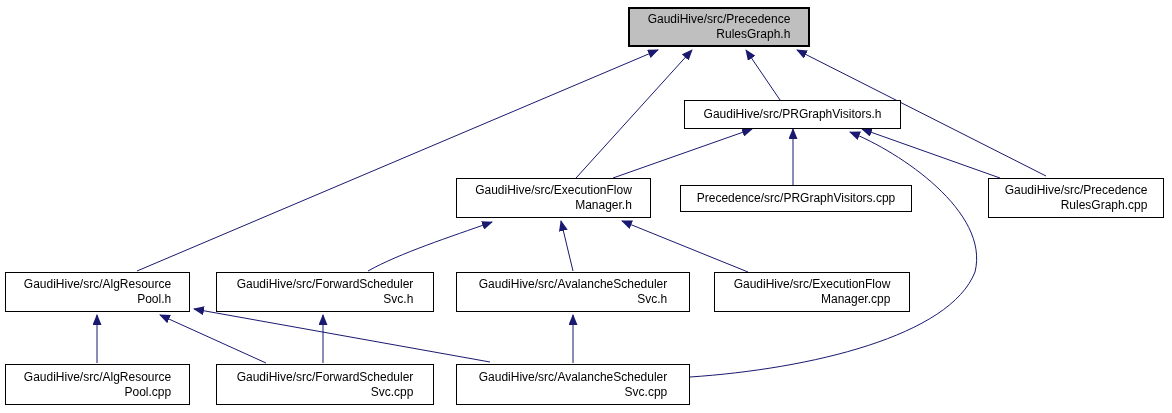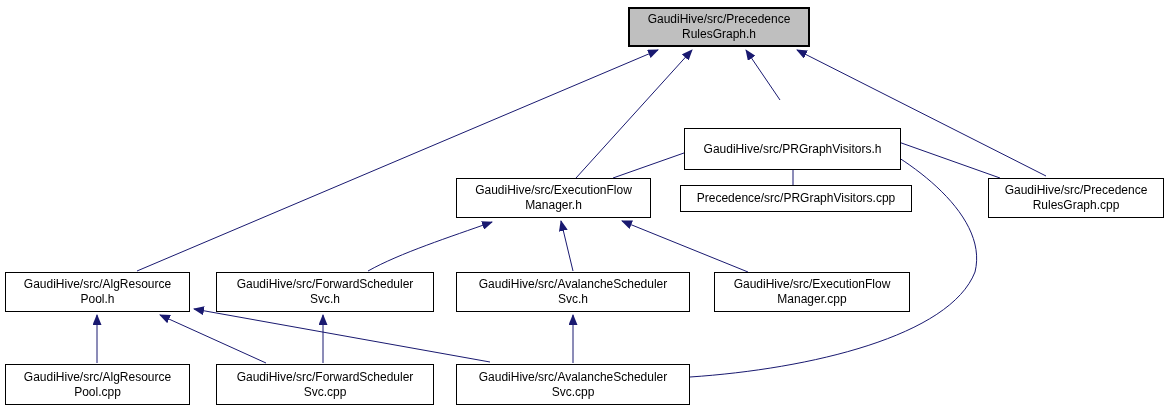--- a/index.html
+++ b/index.html
@@ -11,21 +11,21 @@
     position:relative; width:1172px; height:413px; background:var(--bg);
     overflow:hidden; font-family:"Liberation Sans", sans-serif;
   }
   .edges{position:absolute; left:0; top:0; width:1172px; height:413px;}
   .edge{stroke:var(--edge); stroke-width:1; fill:none;}
   .node{
     position:absolute; box-sizing:border-box;
     border:1px solid var(--node-border); background:var(--node-fill);
     color:var(--text); font-size:12px; line-height:15px;
     display:flex; align-items:center; justify-content:center;
-    text-align:center; white-space:pre-line; cursor:pointer;
+    text-align:right; white-space:pre-line; cursor:pointer;
   }
   .node.highlighted{background:var(--highlight); border-width:2px;}
 </style>
 </head>
 <body>
 
 <div class="stage">
 
   <svg class="edges" viewBox="0 0 1172 413" xmlns="http://www.w3.org/2000/svg">
     <defs>
@@ -48,21 +48,21 @@
         <line x1="97" y1="363" x2="97" y2="315" class="edge" marker-end="url(#arrow)"></line>
         <line x1="266" y1="363" x2="160" y2="315" class="edge" marker-end="url(#arrow)"></line>
         <line x1="490" y1="362" x2="194" y2="309" class="edge" marker-end="url(#arrow)"></line>
         <line x1="323" y1="363" x2="323" y2="315" class="edge" marker-end="url(#arrow)"></line>
         <line x1="573" y1="363" x2="573" y2="315" class="edge" marker-end="url(#arrow)"></line>
       </g>
   </svg>
 
   <div class="node highlighted" style="left: 628px; top: 7px; width: 182px; height: 40px;">GaudiHive/src/Precedence
 RulesGraph.h</div>
-  <div class="node" style="left: 684px; top: 100px; width: 217px; height: 42px; margin-top: 28px;">GaudiHive/src/PRGraphVisitors.h</div>
+  <div class="node" style="left: 684px; top: 100px; width: 217px; height: 29px;">GaudiHive/src/PRGraphVisitors.h</div>
   <div class="node" style="left: 456px; top: 178px; width: 195px; height: 40px;">GaudiHive/src/ExecutionFlow
 Manager.h</div>
   <div class="node" style="left: 680px; top: 185px; width: 232px; height: 27px;">Precedence/src/PRGraphVisitors.cpp</div>
   <div class="node" style="left: 988px; top: 178px; width: 176px; height: 40px;">GaudiHive/src/Precedence
 RulesGraph.cpp</div>
   <div class="node" style="left: 5px; top: 272px; width: 185px; height: 40px;">GaudiHive/src/AlgResource
 Pool.h</div>
   <div class="node" style="left: 216px; top: 272px; width: 218px; height: 40px;">GaudiHive/src/ForwardScheduler
 Svc.h</div>
   <div class="node" style="left: 456px; top: 272px; width: 234px; height: 40px;">GaudiHive/src/AvalancheScheduler

